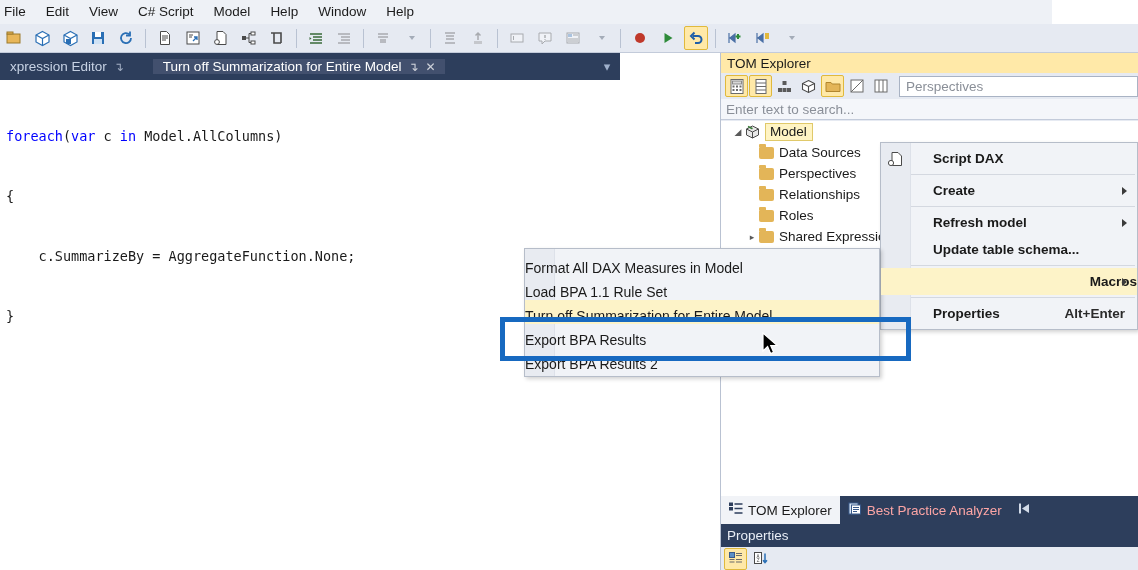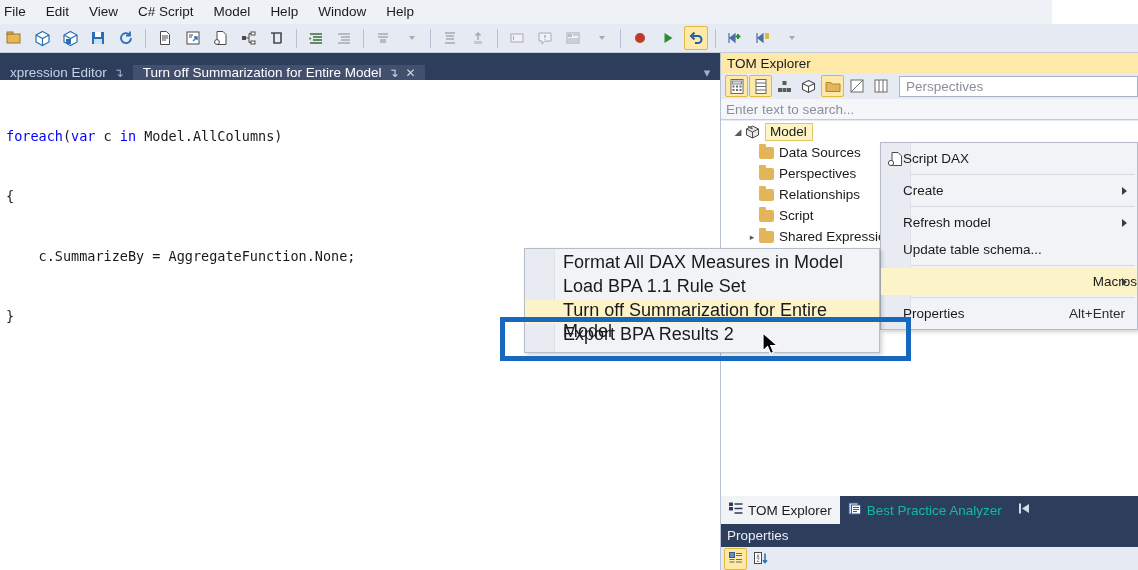--- a/index.html
+++ b/index.html
@@ -43,23 +43,23 @@
   .tsep { width: 1px; height: 19px; background: #b9c2d2; margin: 0 5px; }
   .tbtn.dis { opacity: .42; }
   .caret-sm {
     width: 0; height: 0; border-left: 3.5px solid transparent;
     border-right: 3.5px solid transparent; border-top: 4px solid #4a5568;
     margin-left: 1px;
   }
 
   
   .tabstrip {
-    position: absolute; left: 0; top: 53px; width: 720px; height: 27px;
+    position: absolute; left: 0; top: 53px; width: 620px; height: 27px;
     background: #2d3e5c;
-    display: flex; align-items: flex-end;
+    display: flex; align-items: center; gap: 20px;
   }
   .etab {
     display: flex; align-items: center; gap: 7px;
     padding: 0 9px 0 10px; color: #c7d2e4; font-size: 13.5px;
     white-space: nowrap;
   }
   .etab.active { background: #42506e; color: #ffffff; }
   .etab .pin, .etab .cls { font-size: 12px; opacity: .75; line-height: 1; }
   .tabstrip .spacer { flex: 1; }
   .tabstrip .tabdrop {
@@ -138,21 +138,21 @@
   }
 
   
   .btabs {
     position: absolute; left: 0; top: 443px; width: 418px; height: 28px;
     background: #2d3e5c;
     display: flex; align-items: stretch;
   }
   .btab {
     display: flex; align-items: center; gap: 5px;
-    padding: 0 8px; color: #14b8a6; font-size: 13.5px; white-space: nowrap;
+    padding: 0 8px; color: #fca5a5; font-size: 13.5px; white-space: nowrap;
   }
   .btab.active { background: #f1f3f7; color: #1a1a1a; }
   .propshead {
     position: absolute; left: 0; top: 471px; width: 418px; height: 23px;
     background: #2d3e5c; color: #e8edf5;
     display: flex; align-items: center; padding-left: 6px; font-size: 13.5px;
   }
   .propstool {
     position: absolute; left: 0; top: 494px; width: 418px; height: 23px;
     background: #e6eaf2; display: flex; align-items: center;
@@ -165,21 +165,21 @@
     background: #f1f3f7; border: 1px solid #b6bdc9;
     box-shadow: 2px 2px 4px rgba(0,0,0,.18);
     padding: 2px 0;
   }
   .ctxmenu .gutter {
     position: absolute; left: 0; top: 0; bottom: 0; width: 30px;
     background: #e8ebf1; border-right: 1px solid #dde1e9;
   }
   .ci {
     position: relative; height: 27px; display: flex; align-items: center;
-    padding-left: 22px; font-size: 13.5px; color: #1a1a1a; z-index: 2;
+    padding-left: 52px; font-size: 13.5px; color: #1a1a1a; z-index: 2; font-weight: bold;
   }
   .ci.hl { background: #fdf3c8; justify-content: flex-end; }
   .ci .arrow {
     position: absolute; right: 10px;
     width: 0; height: 0; border-top: 4px solid transparent;
     border-bottom: 4px solid transparent; border-left: 5px solid #3b3b3b;
   }
   .ci .accel { position: absolute; right: 12px; color: #2b2b2b; }
   .ci .cico { position: absolute; left: 6px; display: flex; }
   .csep { height: 1px; background: #d4d8e0; margin: 2px 2px 2px 30px; z-index:2; position:relative;}
@@ -189,22 +189,22 @@
     position: absolute; left: 524px; top: 248px; width: 356px;
     background: #f1f3f7; border: 1px solid #b6bdc9;
     box-shadow: 2px 2px 4px rgba(0,0,0,.18);
     padding: 3px 0 4px 0;
   }
   .submenu .gutter {
     position: absolute; left: 0; top: 0; bottom: 0; width: 30px;
     background: #e8ebf1; border-right: 1px solid #dde1e9;
   }
   .si {
-    position: relative; height: 24px; display: flex; align-items: flex-start;
-    padding-left: 38px; font-size: 18px; color: #1a1a1a; z-index: 2;
+    position: relative; height: 24px; display: flex; align-items: flex-end;
+    font-size: 14px; color: #1a1a1a; z-index: 2;
   }
   .si.hl { background: #fdf3c8; }
 
   
   .annot {
     position: absolute; left: 500px; top: 317px; width: 411px; height: 44px;
     border: 5px solid #1769c0; z-index: 40; pointer-events: none;
   }
 
   
@@ -493,21 +493,21 @@
       <div class="trow" style="padding-left:38px">
         <span class="ico">
             <span class="folder"></span>
           </span>
         <span class="lbl">Relationships</span>
       </div>
       <div class="trow" style="padding-left:38px">
         <span class="ico">
             <span class="folder"></span>
           </span>
-        <span class="lbl">Script</span>
+        <span class="lbl">Roles</span>
       </div>
       <div class="trow" style="padding-left:24px">
         <span class="exp">▸</span>
         <span class="ico">
             <span class="folder"></span>
           </span>
         <span class="lbl">Shared Expressions</span>
       </div>
       <div class="trow" style="padding-left:24px">
         <span class="exp">▸</span>
@@ -616,20 +616,23 @@
     <div class="si">
       <span>Format All DAX Measures in Model</span>
     </div>
     <div class="si">
       <span>Load BPA 1.1 Rule Set</span>
     </div>
     <div class="si hl">
       <span>Turn off Summarization for Entire Model</span>
     </div>
     <div class="si">
+      <span>Export BPA Results</span>
+    </div>
+    <div class="si">
       <span>Export BPA Results 2</span>
     </div>
   </div>
 
   <div class="annot"></div>
 
   <div class="cursor">
     <svg width="18" height="26" viewBox="0 0 18 26">
       <path d="M1 1 L1 19 L5.6 14.6 L8.6 21.6 L11.6 20.3 L8.7 13.6 L15 13.4 Z" fill="#000000" stroke="#ffffff" stroke-width="1.2"></path>
     </svg>

